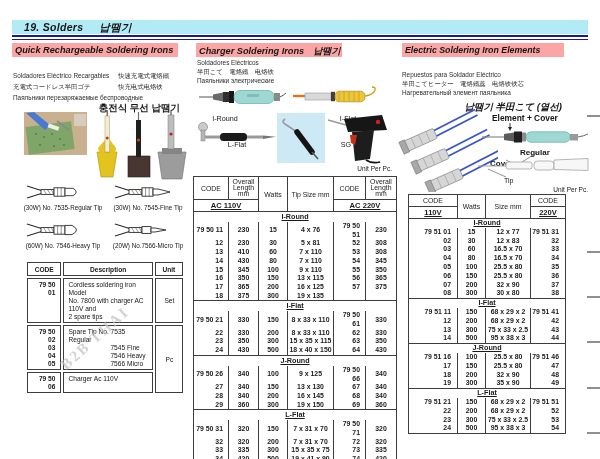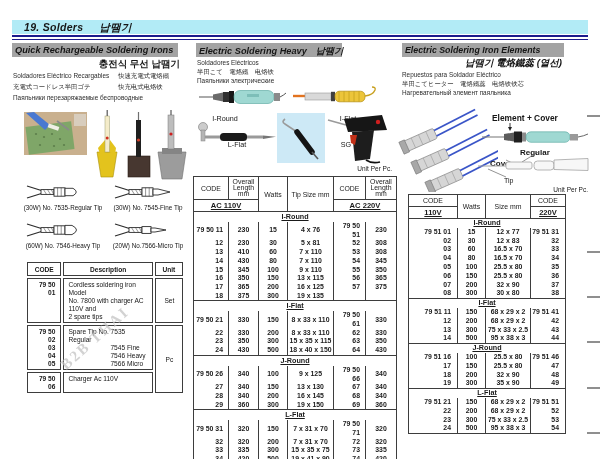--- a/index.html
+++ b/index.html
@@ -7,22 +7,22 @@
   body { font-family:"Liberation Sans", sans-serif; color:#161616; position:relative; overflow:hidden; }
   .abs { position:absolute; }
 
   
   .banner { left:12px; top:20px; width:576px; height:14px; background:#b2ebf6; font:italic bold 10.5px "Liberation Sans",sans-serif; padding:1px 0 0 12px; letter-spacing:.3px; }
   .banner .kr { margin-left:16px; font-style:italic; }
   .rule-a { left:12px; top:34.5px; width:576px; height:2.6px; background:#1c1c8e; }
   .rule-b { left:12px; top:38.5px; width:576px; height:1.4px; background:#1c1c8e; }
 
   
-  .ghead { background:#a3a3a3; font:italic bold 9.2px "Liberation Sans",sans-serif; padding:1.5px 0 0 3px; height:14px; white-space:nowrap; }
-  .krsub { font:bold 9.5px "Liberation Sans",sans-serif; text-align:right; }
+  .ghead { background:#fca5a5; font:italic bold 9.2px "Liberation Sans",sans-serif; padding:1.5px 0 0 3px; height:14px; white-space:nowrap; }
+  .krsub { font:bold 9.5px "Liberation Sans",sans-serif; text-align:right;margin-top:44px; }
   .lang { font:6.4px "Liberation Sans",sans-serif; color:#2c2c2c; white-space:nowrap; }
 
   
   table.data { border-collapse:collapse; table-layout:fixed; font:bold 6.9px "Liberation Sans",sans-serif; color:#1a1a1a; border:1px solid #3d3d3d; }
   table.data th { border:0.9px solid #3d3d3d; font-weight:normal; font-size:6.9px; text-align:center; vertical-align:middle; }
   table.data td { border-left:0.9px solid #3d3d3d; border-right:0.9px solid #3d3d3d; text-align:center; line-height:8.7px; padding:0; }
   table.data tr.sec-row td { border-left:none; border-right:none; border-top:1px solid #3d3d3d; line-height:10px; }
   .sec-name { font-weight:bold; font-size:7.2px; text-decoration:underline; }
   .achead { font-weight:bold !important; font-size:7.6px !important;text-decoration:underline; }
   .h3line { font-size:5.9px; line-height:6.3px; }
@@ -211,21 +211,21 @@
   <tr style="height:13px;">
     <td class="code-cell">79 50 06</td>
     <td>Charger Ac 110V</td>
   </tr>
 </tbody>
   </table>
 
 <div class="abs watermark">B2B THAI</div>
 
 <div class="abs ghead m-head">
-  <span>Electric Soldering Heavy</span><span class="kr">납땜기</span>
+  <span>Charger Soldering Irons</span><span class="kr">납땜기</span>
 </div>
 <div class="abs lang m-es">Soldadores Eléctricos</div>
 <div class="abs lang m-cjk">半田こて　電烙鐵　电烙铁</div>
 <div class="abs lang m-ru">Паяльники электрические</div>
 
 <svg class="abs" style="left:197px; top:85px;" width="90" height="24" viewBox="0 0 90 24">
   <line x1="2" y1="12" x2="16" y2="12" stroke="#7c7c7c" stroke-width="1.3"></line>
   <polygon points="16,9.5 26,7.5 26,16.5 16,14.5" fill="#6a6a6a"></polygon>
   <rect x="26" y="7" width="6" height="10" fill="#2f2f2f"></rect>
   <rect x="32" y="6" width="5" height="12" fill="#171717"></rect>
@@ -474,21 +474,21 @@
         <td class="c1">420</td>
         <td class="c2">500</td>
         <td class="c3">19 x 41 x 90</td>
         <td class="c4">74</td>
         <td class="c5">420</td>
       </tr>
     </tbody>
 </table>
 
 <div class="abs ghead r-head">Electric Soldering Iron Elements</div>
-<div class="abs krsub r-kr">납땜기 電烙鐵蕊 (열선)</div>
+<div class="abs krsub r-kr">납땜기 半田こて (열선)</div>
 <div class="abs lang r-es">Repuestos para Soldador Eléctrico</div>
 <div class="abs lang r-cjk">半田こてヒーター　電烙鐵蕊　电烙铁铁芯</div>
 <div class="abs lang r-ru">Нагревательный элемент паяльника</div>
 
 <svg class="abs" style="left:398px; top:106px;" width="100" height="86" viewBox="0 0 100 86">
   <g transform="translate(4,36) rotate(-24)">
     <rect x="0" y="0" width="34" height="11" rx="2" fill="#d6d6d6" stroke="#8a8a8a" stroke-width="0.7"></rect>
     <rect x="-3" y="-1" width="6" height="13" fill="#a8a8a8" stroke="#787878" stroke-width="0.6"></rect>
     <path d="M10,0 v11 M18,0 v11 M26,0 v11" stroke="#9d9d9d" stroke-width="0.6"></path>
     <line x1="34" y1="2.5" x2="80" y2="0" stroke="#3a55c8" stroke-width="1.8"></line>

